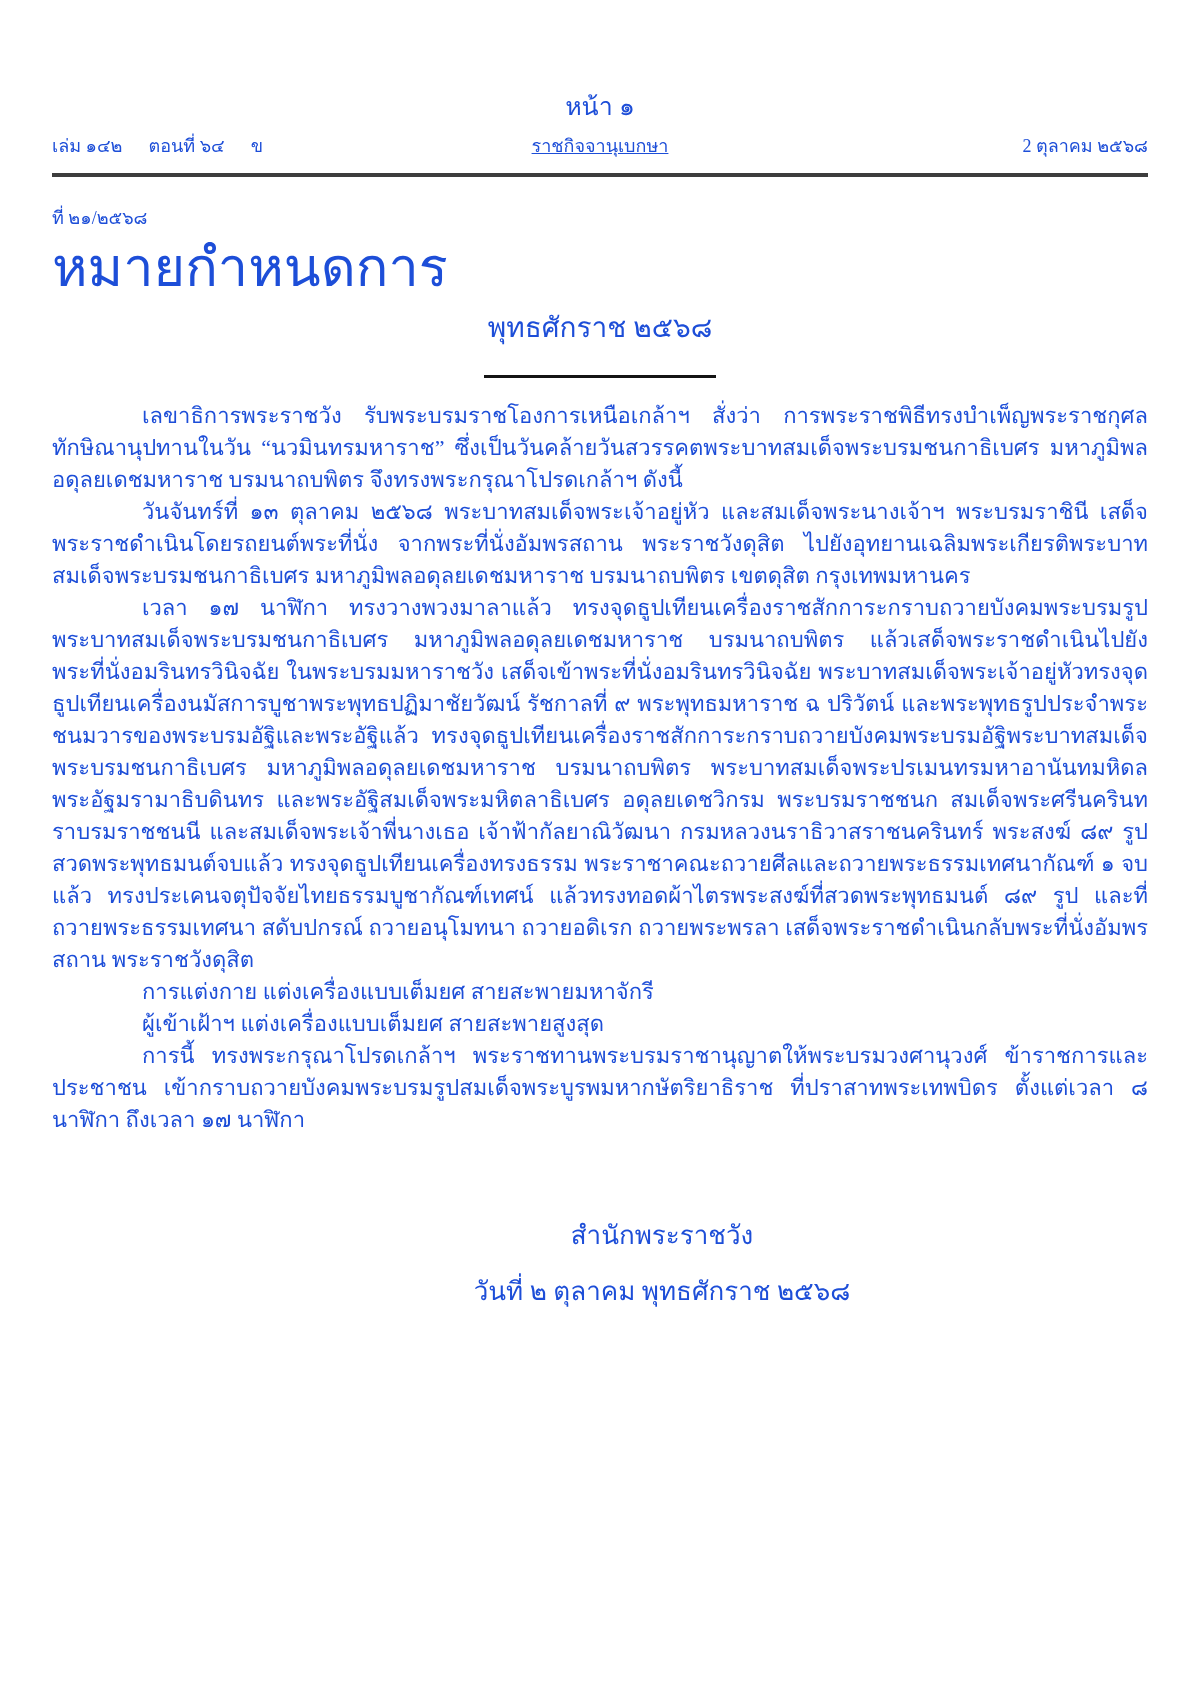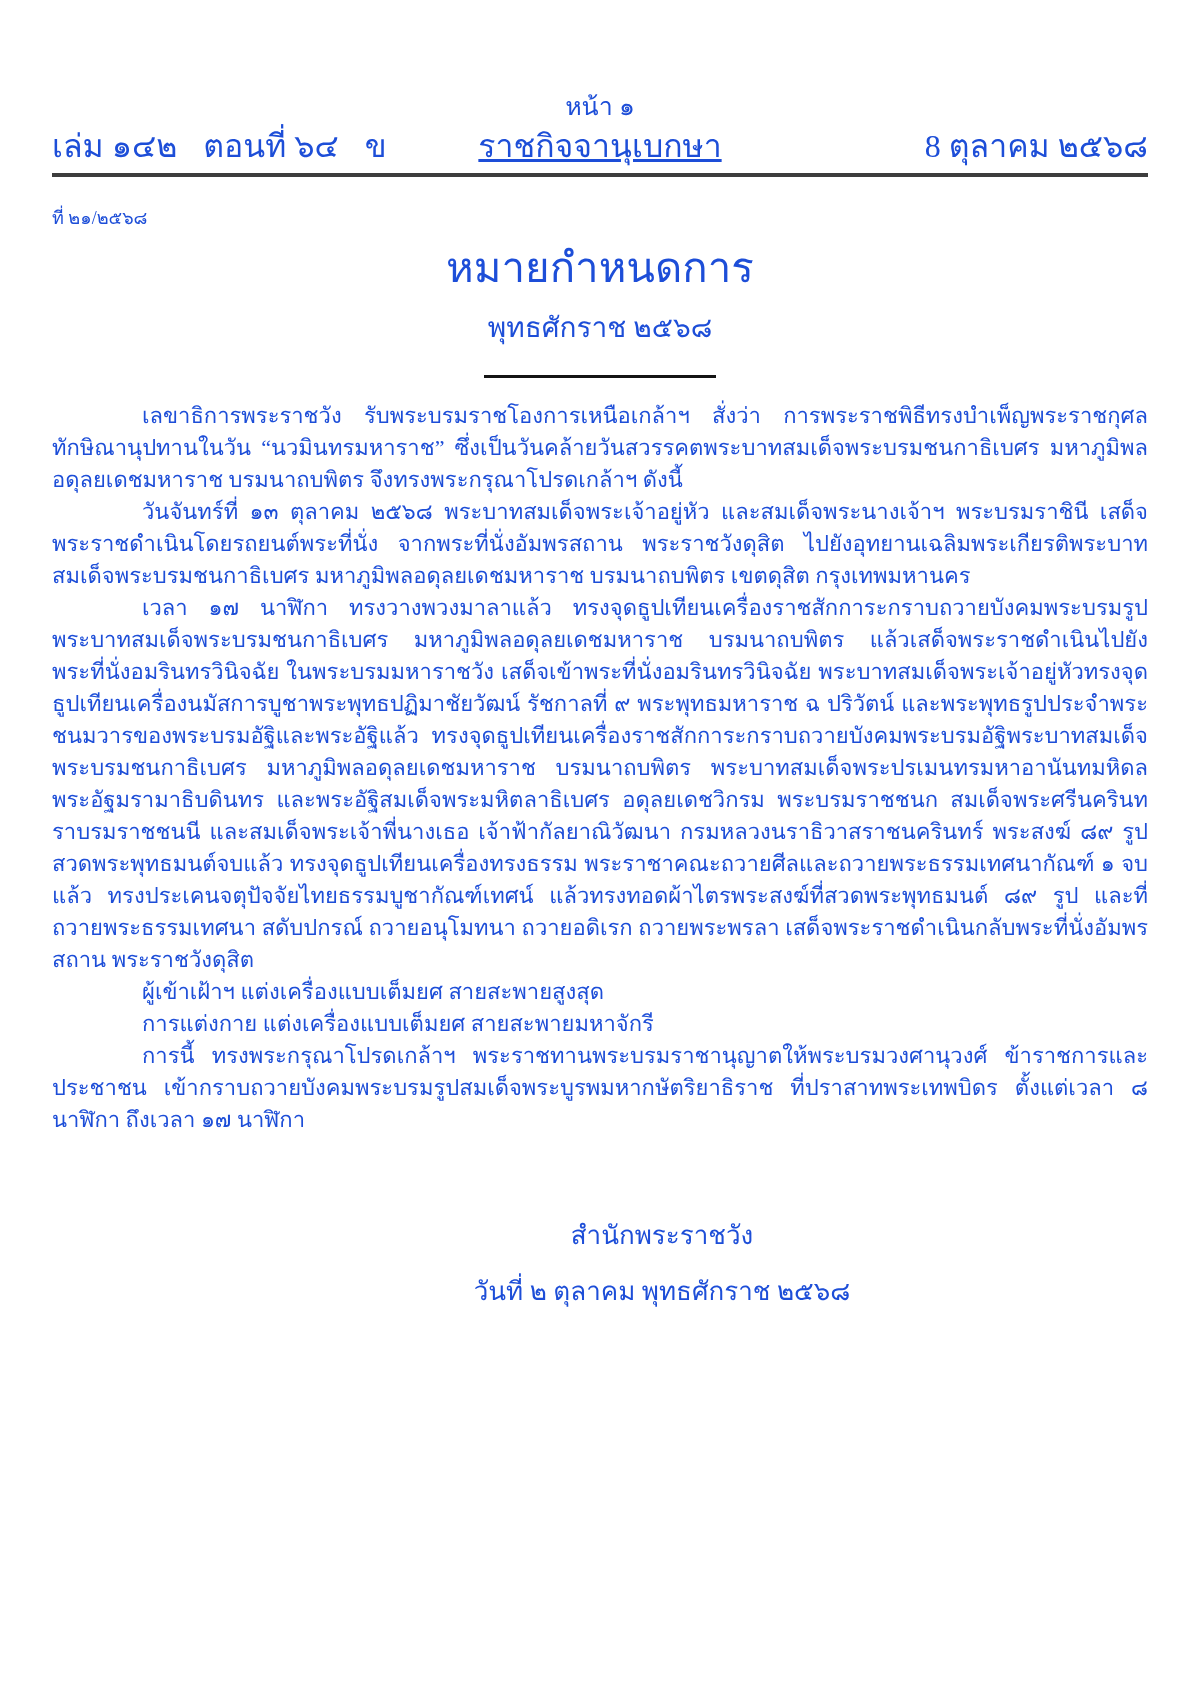--- a/index.html
+++ b/index.html
@@ -22,21 +22,21 @@
   
   .page-label {
     text-align: center;
     font-size: 25px;
     line-height: 32px;
   }
   .masthead {
     display: grid;
     grid-template-columns: 1fr auto 1fr;
     align-items: baseline;
-    font-size: 32px;
+    font-size: 18px;
     line-height: 34px;
     margin-top: 6px;
     gap: 40px;
   }
   .masthead .left {
     display: flex;
     gap: 26px;
     white-space: nowrap;
   }
   .masthead .center { text-align: center; white-space: nowrap; text-decoration: underline; }
@@ -46,22 +46,22 @@
     background: #3d3d3d;
     margin-top: 10px;
   }
   
   .doc-no {
     font-size: 18px;
     margin-top: 24px;
     line-height: 34px;
   }
   .doc-title {
-    text-align: center;
-    font-size: 42px;
+    text-align: left;
+    font-size: 54px;
     line-height: 54px;
     margin-top: 6px;
   }
   .doc-subtitle {
     text-align: center;
     font-size: 28px;
     line-height: 38px;
     margin-top: 16px;
   }
   .doc-subtitle.year { margin-top: 14px; }
@@ -103,44 +103,44 @@
 
   <div class="page-label">หน้า ๑</div>
 
   <div class="masthead">
     <div class="left">
       <span>เล่ม ๑๔๒</span>
       <span>ตอนที่ ๖๔</span>
       <span>ข</span>
     </div>
     <div class="center">ราชกิจจานุเบกษา</div>
-    <div class="right">8 ตุลาคม ๒๕๖๘</div>
+    <div class="right">2 ตุลาคม ๒๕๖๘</div>
   </div>
 
   <div class="head-rule"></div>
 
   <div class="doc-no">ที่ ๒๑/๒๕๖๘</div>
 
   <div class="doc-title">หมายกำหนดการ</div>
 
 
   <div class="doc-subtitle year">พุทธศักราช ๒๕๖๘</div>
 
   <div class="section-divider"></div>
 
   <div class="body-text">
     <p><span class="u-lead"></span><span>เลขาธิการพระราชวัง รับพระบรมราชโองการเหนือเกล้าฯ สั่งว่า การพระราชพิธีทรงบำเพ็ญพระราชกุศลทักษิณานุปทานในวัน “นวมินทรมหาราช” ซึ่งเป็นวันคล้ายวันสวรรคตพระบาทสมเด็จพระบรมชนกาธิเบศร มหาภูมิพลอดุลยเดชมหาราช บรมนาถบพิตร จึงทรงพระกรุณาโปรดเกล้าฯ ดังนี้</span></p>
 
     <p><span class="u-lead">วันจันทร์ที่ ๑๓ ตุลาคม ๒๕๖๘</span><span> พระบาทสมเด็จพระเจ้าอยู่หัว และสมเด็จพระนางเจ้าฯ พระบรมราชินี เสด็จพระราชดำเนินโดยรถยนต์พระที่นั่ง จากพระที่นั่งอัมพรสถาน พระราชวังดุสิต ไปยังอุทยานเฉลิมพระเกียรติพระบาทสมเด็จพระบรมชนกาธิเบศร มหาภูมิพลอดุลยเดชมหาราช บรมนาถบพิตร เขตดุสิต กรุงเทพมหานคร</span></p>
 
     <p><span class="u-lead"></span><span>เวลา ๑๗ นาฬิกา ทรงวางพวงมาลาแล้ว ทรงจุดธูปเทียนเครื่องราชสักการะกราบถวายบังคมพระบรมรูปพระบาทสมเด็จพระบรมชนกาธิเบศร มหาภูมิพลอดุลยเดชมหาราช บรมนาถบพิตร แล้วเสด็จพระราชดำเนินไปยังพระที่นั่งอมรินทรวินิจฉัย ในพระบรมมหาราชวัง เสด็จเข้าพระที่นั่งอมรินทรวินิจฉัย พระบาทสมเด็จพระเจ้าอยู่หัวทรงจุดธูปเทียนเครื่องนมัสการบูชาพระพุทธปฏิมาชัยวัฒน์ รัชกาลที่ ๙ พระพุทธมหาราช ฉ ปริวัตน์ และพระพุทธรูปประจำพระชนมวารของพระบรมอัฐิและพระอัฐิแล้ว ทรงจุดธูปเทียนเครื่องราชสักการะกราบถวายบังคมพระบรมอัฐิพระบาทสมเด็จพระบรมชนกาธิเบศร มหาภูมิพลอดุลยเดชมหาราช บรมนาถบพิตร พระบาทสมเด็จพระปรเมนทรมหาอานันทมหิดล พระอัฐมรามาธิบดินทร และพระอัฐิสมเด็จพระมหิตลาธิเบศร อดุลยเดชวิกรม พระบรมราชชนก สมเด็จพระศรีนครินทราบรมราชชนนี และสมเด็จพระเจ้าพี่นางเธอ เจ้าฟ้ากัลยาณิวัฒนา กรมหลวงนราธิวาสราชนครินทร์ พระสงฆ์ ๘๙ รูป สวดพระพุทธมนต์จบแล้ว ทรงจุดธูปเทียนเครื่องทรงธรรม พระราชาคณะถวายศีลและถวายพระธรรมเทศนากัณฑ์ ๑ จบแล้ว ทรงประเคนจตุปัจจัยไทยธรรมบูชากัณฑ์เทศน์ แล้วทรงทอดผ้าไตรพระสงฆ์ที่สวดพระพุทธมนต์ ๘๙ รูป และที่ถวายพระธรรมเทศนา สดับปกรณ์ ถวายอนุโมทนา ถวายอดิเรก ถวายพระพรลา เสด็จพระราชดำเนินกลับพระที่นั่งอัมพรสถาน พระราชวังดุสิต</span></p>
 
+    <p><span class="u-lead">การแต่งกาย</span><span> แต่งเครื่องแบบเต็มยศ สายสะพายมหาจักรี</span></p>
+
     <p><span class="u-lead"></span><span>ผู้เข้าเฝ้าฯ แต่งเครื่องแบบเต็มยศ สายสะพายสูงสุด</span></p>
-
-    <p><span class="u-lead">การแต่งกาย</span><span> แต่งเครื่องแบบเต็มยศ สายสะพายมหาจักรี</span></p>
 
     <p><span class="u-lead"></span><span>การนี้ ทรงพระกรุณาโปรดเกล้าฯ พระราชทานพระบรมราชานุญาตให้พระบรมวงศานุวงศ์ ข้าราชการและประชาชน เข้ากราบถวายบังคมพระบรมรูปสมเด็จพระบูรพมหากษัตริยาธิราช ที่ปราสาทพระเทพบิดร ตั้งแต่เวลา ๘ นาฬิกา ถึงเวลา ๑๗ นาฬิกา</span></p>
   </div>
 
   <div class="signoff">
     <div>สำนักพระราชวัง</div>
     <div>วันที่ ๒ ตุลาคม พุทธศักราช ๒๕๖๘</div>
   </div>
 
 </div>

